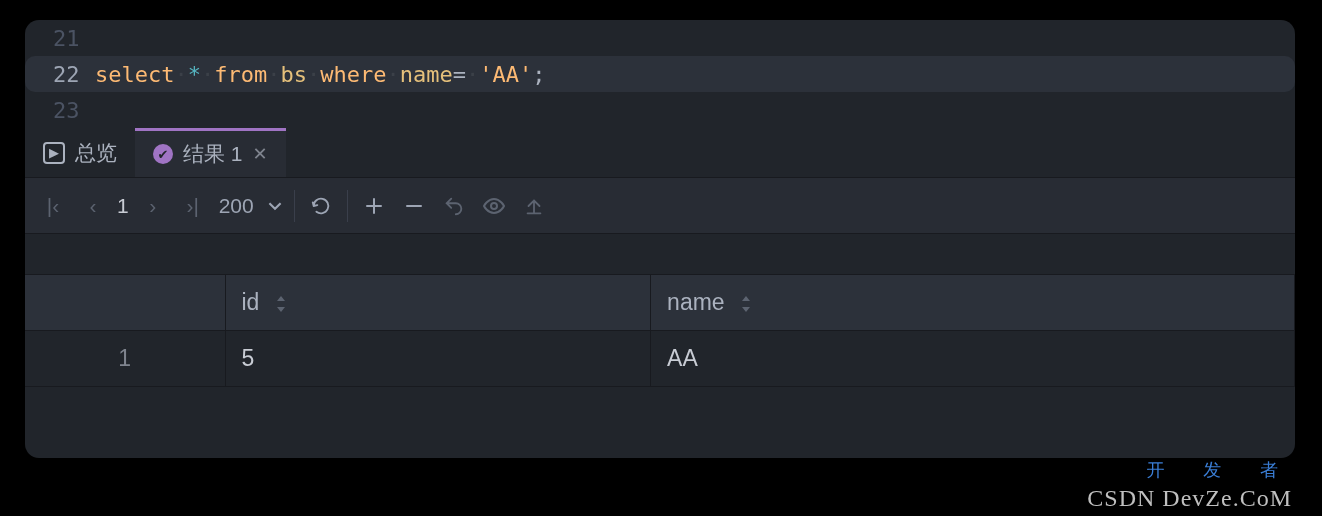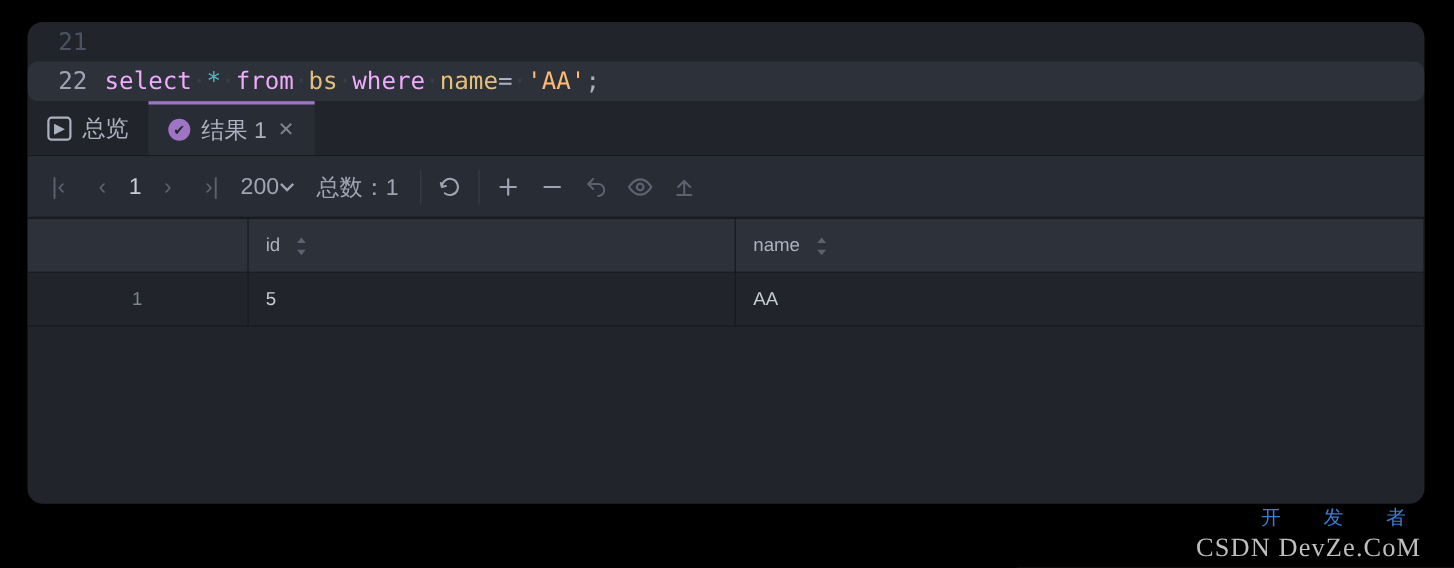--- a/index.html
+++ b/index.html
@@ -35,21 +35,21 @@
   }
   .gutter {
     width: 70px;
     text-align: right;
     padding-right: 18px;
     color: #4b5363;
     user-select: none;
     padding-left: 28px;
   }
   .code { white-space: pre; }
-  .kw { color: #f0abfc; }
+  .kw { color: #fdba74; }
   .ident { color: #e5c07b; text-align: right; }
   .str { color: #fdba74; }
   .punct { color: #abb2bf; }
   .star { color: #56b6c2; }
   .ws-dot { color: #3b4048; }
   .sel-line { background: #2c313a; border-radius: 10px; }
   .sel-line .gutter { color: #9da5b4; }
 
   
   .tabs {
@@ -97,26 +97,26 @@
     font-size: 21px;
     color: #9da5b4;
   }
   .tbtn {
     width: 40px; height: 40px;
     display: inline-flex; align-items: center; justify-content: center;
     cursor: pointer; color: #9da5b4;
   }
   .tbtn.dim { color: #5c6370; }
   .page-num { padding: 0 4px; color: #c8ccd4; }
-  .page-size { padding: 0 6px; display: inline-flex; align-items: center; gap: 0; cursor: pointer; }
+  .page-size { padding: 0 6px; display: inline-flex; align-items: center; gap: 14px; cursor: pointer; }
   .totals { padding: 0 14px; }
   .divider { width: 1px; height: 32px; background: #3a3f4b; margin: 0 6px; }
 
   
-  .tbl { width: 100%; border-collapse: collapse; font-size: 17px; }
+  .tbl { width: 100%; border-collapse: collapse; font-size: 23px; margin-top: 40px; }
   .tbl th, .tbl td {
     text-align: left;
     padding: 14px 16px;
     border: 1px solid #181a1f;
     border-left: none;
   }
   .tbl th { background: #2c313a; color: #abb2bf; font-weight: 400; }
   .tbl th:first-child, .tbl td:first-child {
     width: 200px; text-align: center; color: #7f848e;
   }
@@ -142,20 +142,24 @@
 <div class="panel">
 
   <div class="editor">
     <div class="code-line">
       <div class="gutter">21</div>
       <div class="code"></div>
     </div>
     <div class="code-line sel-line">
       <div class="gutter">22</div>
       <div class="code"><span class="kw">select</span><span class="ws-dot">·</span><span class="star">*</span><span class="ws-dot">·</span><span class="kw">from</span><span class="ws-dot">·</span><span class="ident">bs</span><span class="ws-dot">·</span><span class="kw">where</span><span class="ws-dot">·</span><span class="ident">name</span><span class="punct">=</span><span class="ws-dot">·</span><span class="str">'AA'</span><span class="punct">;</span></div>
+    </div>
+    <div class="code-line">
+      <div class="gutter">23</div>
+      <div class="code"></div>
     </div>
   </div>
 
   <div class="tabs">
     <div class="tab">
       <span class="overview-ic">▶</span>
       <span>总览</span>
     </div>
     <div class="tab active">
       <span class="check-circle">✔</span>
@@ -168,23 +172,20 @@
     <span class="tbtn dim">|‹</span>
     <span class="tbtn dim">‹</span>
     <span class="page-num">1</span>
     <span class="tbtn dim">›</span>
     <span class="tbtn dim">›|</span>
     <span class="page-size">
       <span>200</span>
       <svg width="14" height="14" viewBox="0 0 10 10">
           <path d="M1 3 L5 7 L9 3" stroke="#9da5b4" stroke-width="1.5" fill="none"></path>
         </svg>
-    </span>
-    <span class="totals">
-      <span>总数：</span><span>1</span>
     </span>
     <span class="divider"></span>
     <span class="tbtn">
       <svg width="22" height="22" viewBox="0 0 24 24">
           <path d="M4 12a8 8 0 1 1 3 6.2M4 12l-1-4M4 12l4-1" stroke="#9da5b4" stroke-width="2" fill="none" stroke-linecap="round"></path>
         </svg>
     </span>
     <span class="divider"></span>
     <span class="tbtn">
       <svg width="20" height="20" viewBox="0 0 20 20">

